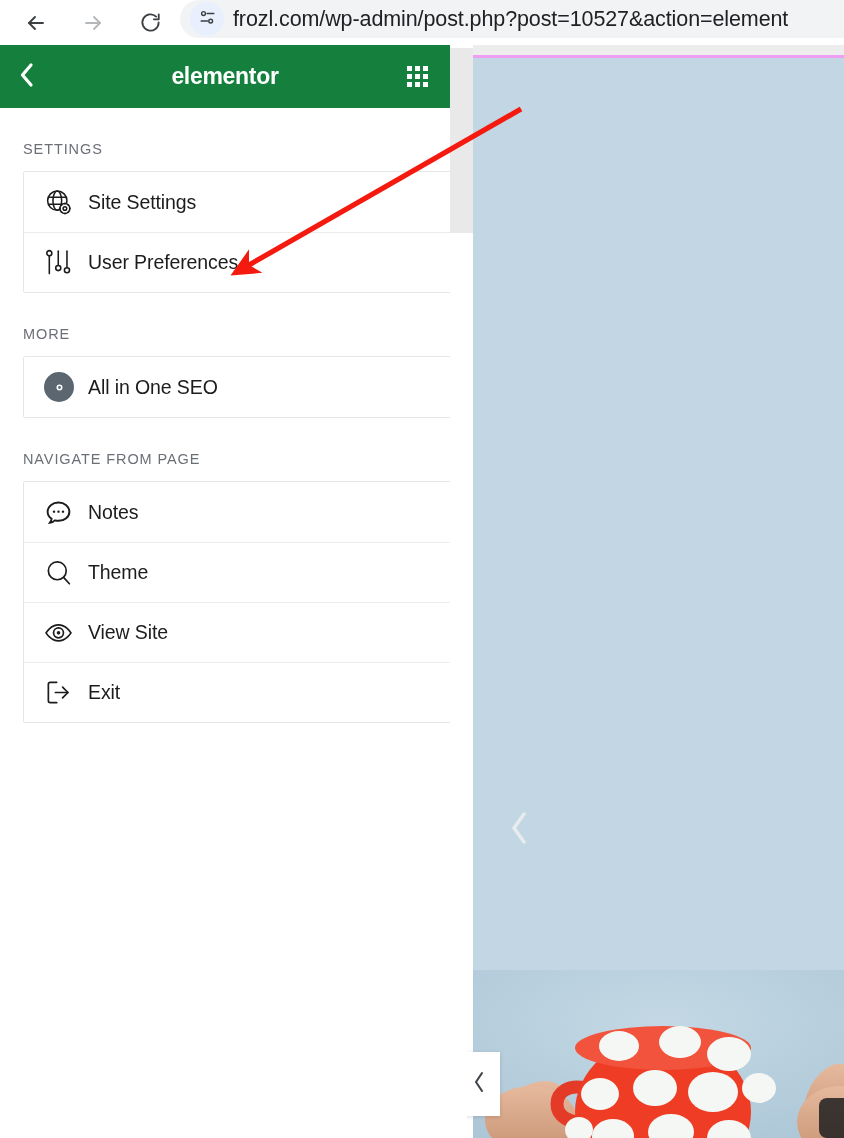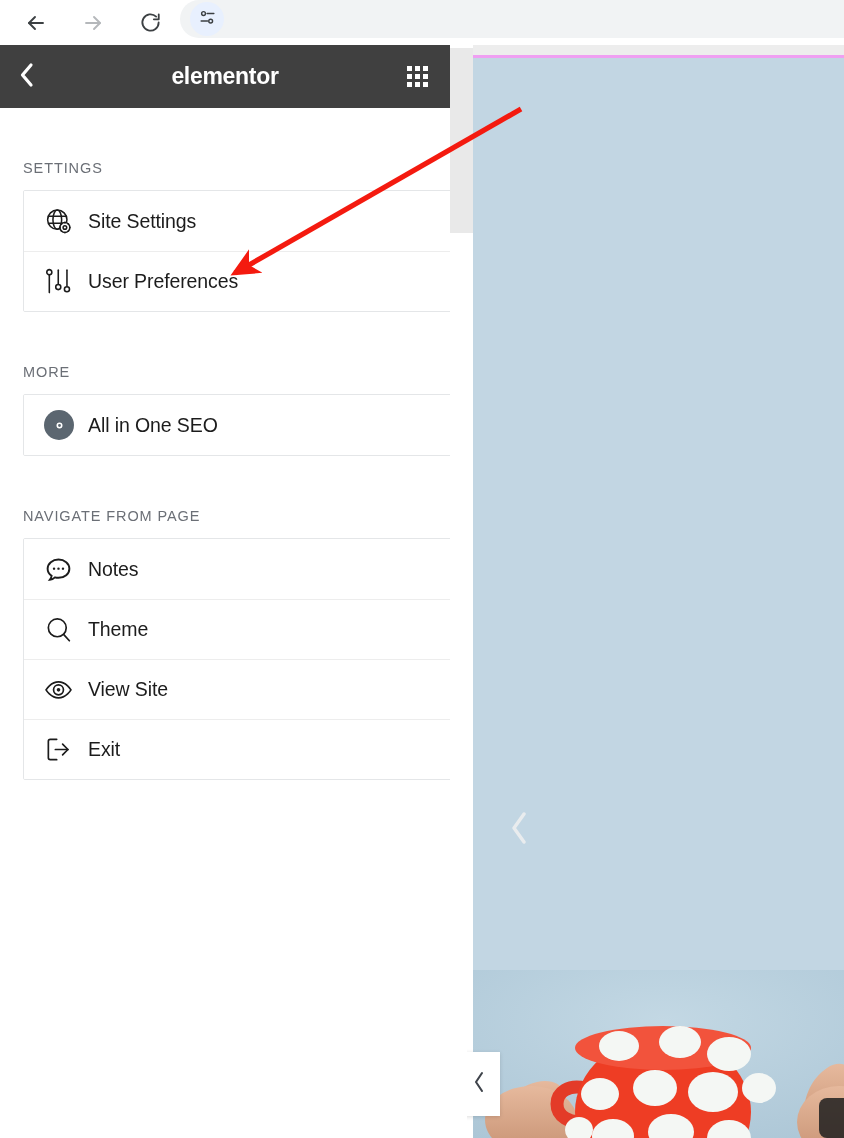--- a/index.html
+++ b/index.html
@@ -34,36 +34,36 @@
     font-size: 21.5px; color: #202124; white-space: nowrap; overflow: hidden;
     margin-left: 9px; letter-spacing: -0.1px;
   }
 
   
   .panel {
     position: absolute; left: 0; top: 45px; width: 463px; height: 1093px;
     background: #ffffff; overflow: hidden;
   }
   .panel-header {
-    position: relative; width: 450px; height: 63px; background: #404040;
+    position: relative; width: 450px; height: 63px; background: #15803d;
     display: flex; align-items: center; justify-content: space-between;
     padding: 0 22px 0 18px;
   }
   .panel-title {
     color: #ffffff; font-size: 23px; font-weight: 700; letter-spacing: -0.3px;
     position: absolute; left: 0; right: 0; text-align: center; pointer-events: none;
   }
   .hdr-icon { position: relative; z-index: 2; display: flex; align-items: center; }
   .grid-icon { display: grid; grid-template-columns: repeat(3, 5px); gap: 3px; }
   .grid-icon i { width: 5px; height: 5px; background: #fff; display: block; }
 
   .panel-body { padding: 0 23px; }
   .section-label {
     font-size: 14.5px; color: #6b6f76; letter-spacing: 0.9px;
-    margin-top: 52px; margin-bottom: 14px; text-transform: uppercase;
+    margin-top: 33px; margin-bottom: 14px; text-transform: uppercase;
   }
   .card {
     border: 1px solid #e4e6e8; border-radius: 2px; overflow: hidden; background: #fff;
     width: 469px;
   }
   .menu-item {
     display: flex; align-items: center; height: 60px; padding-left: 20px;
     border-top: 1px solid #ededed; background: #fff; cursor: pointer;
   }
   .menu-item:first-child { border-top: none; }
@@ -155,20 +155,21 @@
       <div class="site-chip">
         <span>
           <svg width="19" height="19" viewBox="0 0 24 24" fill="none" stroke="#3c4043" stroke-width="1.8" stroke-linecap="round">
             <circle cx="7" cy="7" r="2.4"></circle>
               <path d="M11.5 7H20"></path>
             <circle cx="16" cy="16.5" r="2.4"></circle>
               <path d="M4 16.5h8.1"></path>
           </svg>
         </span>
       </div>
+      <span class="url-text" title="frozl.com/wp-admin/post.php?post=10527&amp;action=element">frozl.com/wp-admin/post.php?post=10527&amp;action=element</span>
     </div>
   </div>
 
   <div class="panel">
 
     <div class="panel-header">
       <div class="hdr-icon">
         <span>
           <svg width="17" height="26" viewBox="0 0 17 26" fill="none" stroke="#ffffff" stroke-width="3.2" stroke-linecap="round" stroke-linejoin="round">
             <path d="M13 3L4.5 13 13 23"></path>

